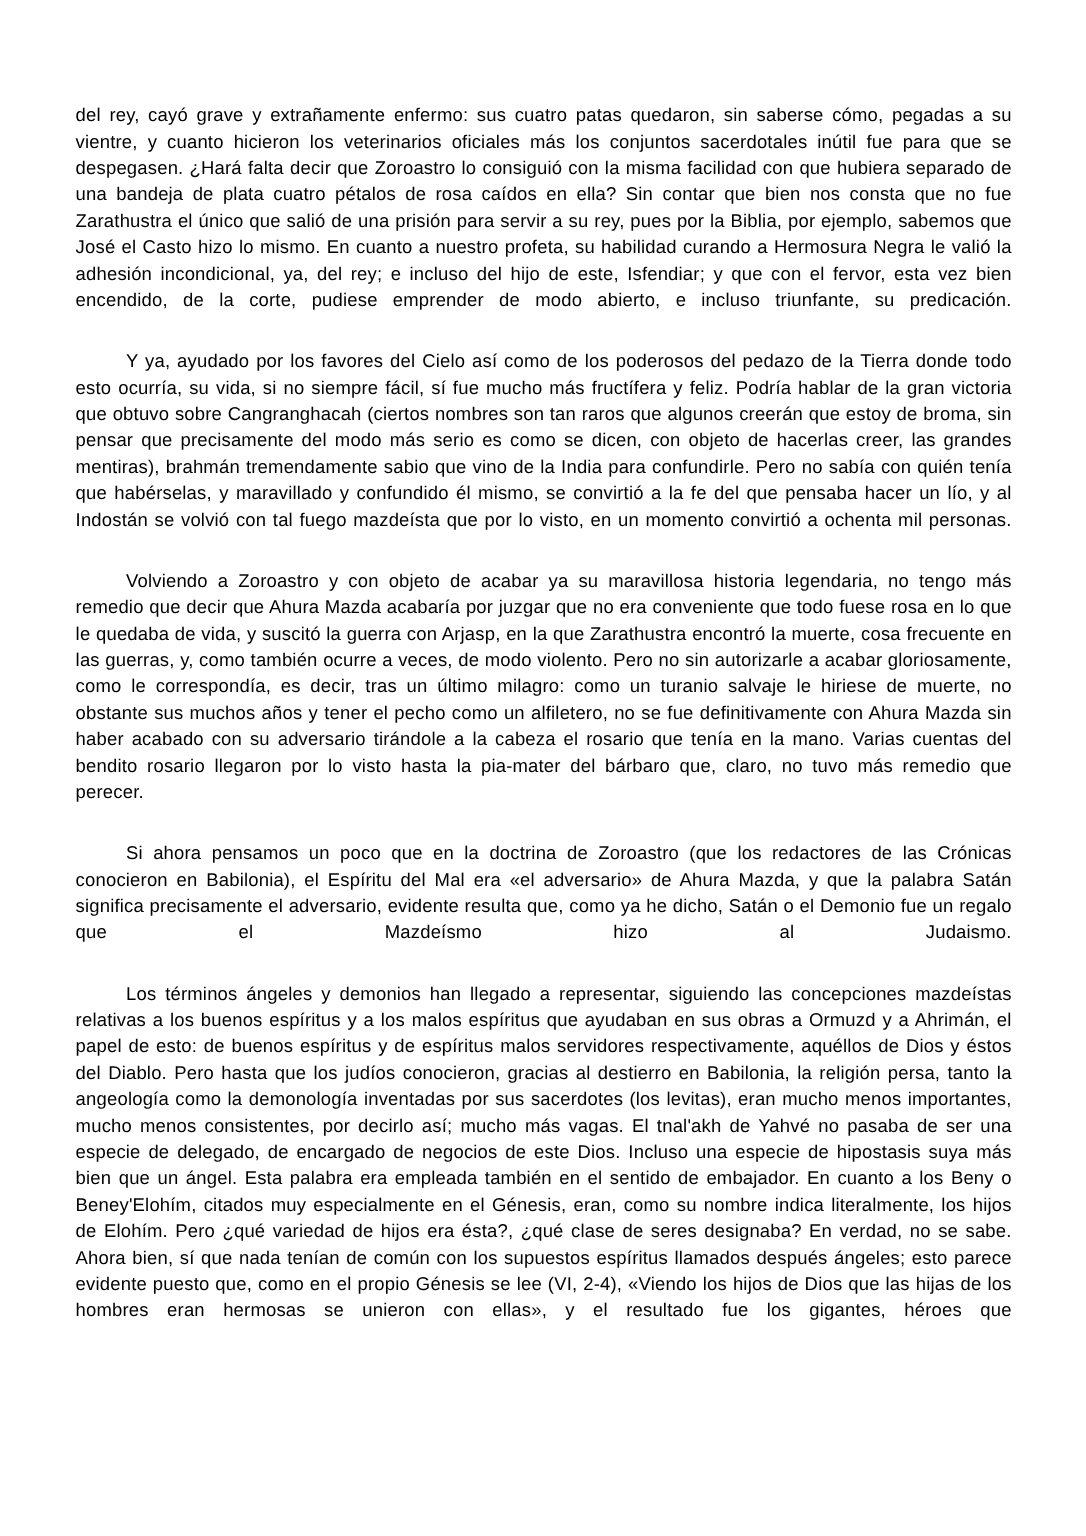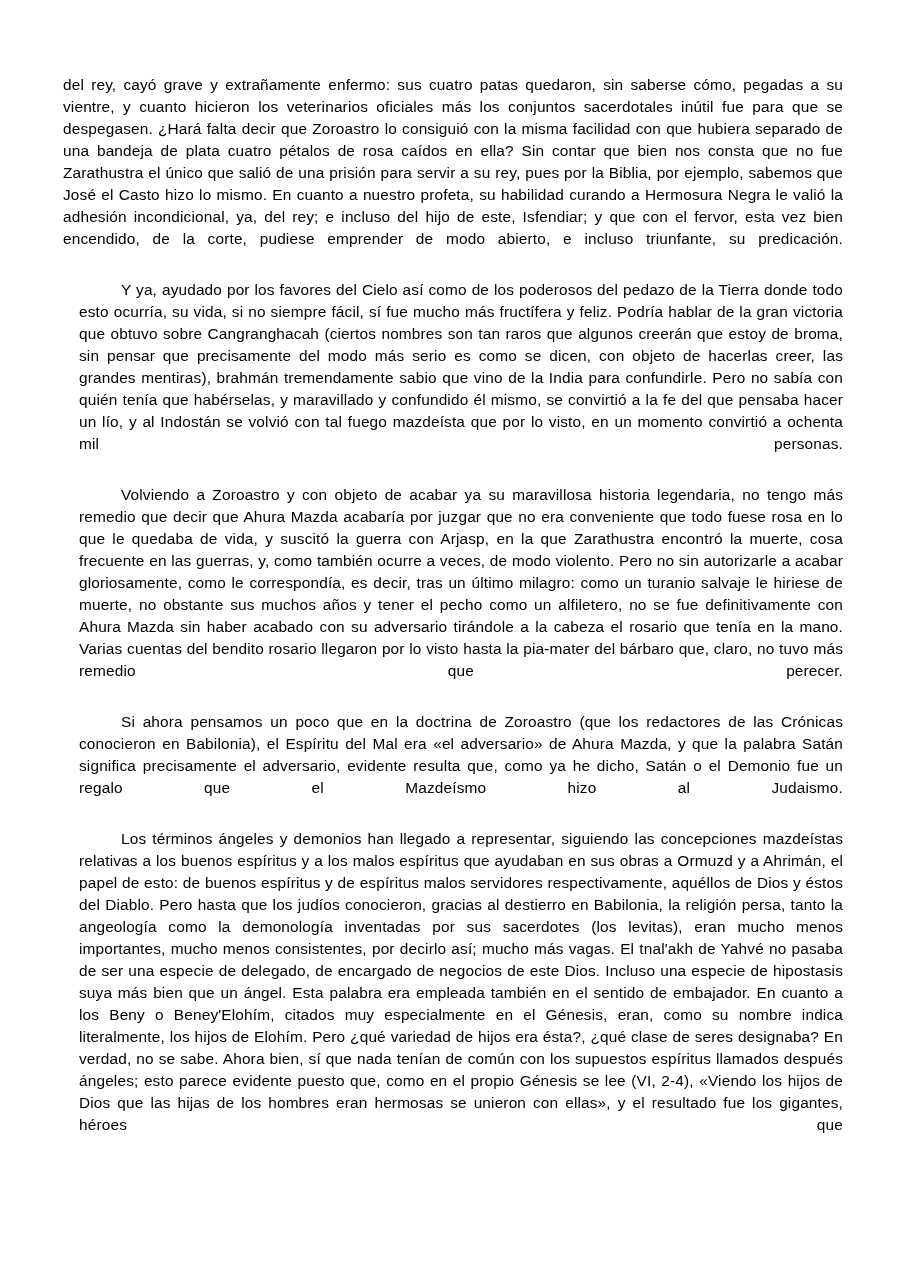--- a/index.html
+++ b/index.html
@@ -16,37 +16,36 @@
     position: relative;
     width: 905px;
     height: 1280px;
     background: #ffffff;
     overflow: hidden;
     box-sizing: border-box;
   }
   .text-column {
     position: absolute;
     left: 63px;
-    top: 74px;
+    top: 86px;
     width: 780px;
   }
   .para {
     margin: 0 0 7px 0;
     font-size: 15.4px;
     line-height: 22px;
     text-align: justify;
     text-justify: inter-word;
     letter-spacing: 0.01em;
     word-spacing: 0.01em;
     hyphens: none;
     -webkit-hyphens: none;
   }
   .para.indented {
     text-indent: 42px;
-    margin-left: 16px;
   }
   .para.continued {
     text-indent: 0;
   }
   
   .para:after {
     content: "";
     display: inline-block;
     width: 100%;
   }

